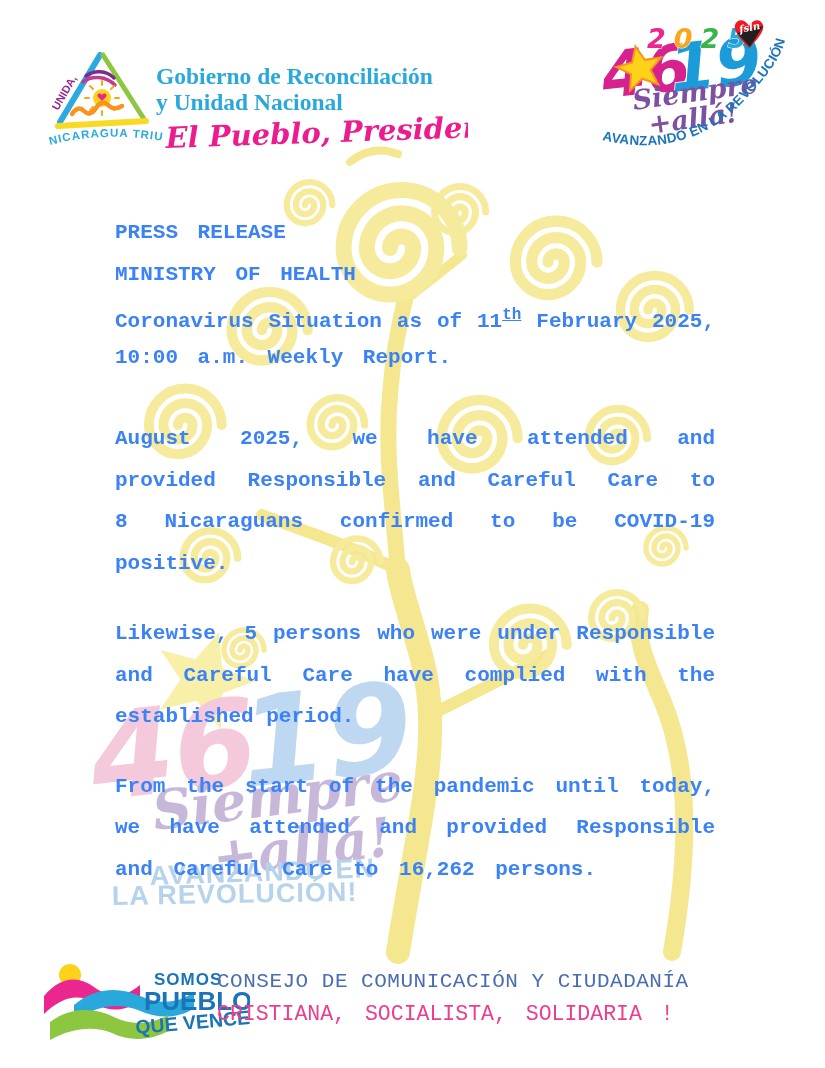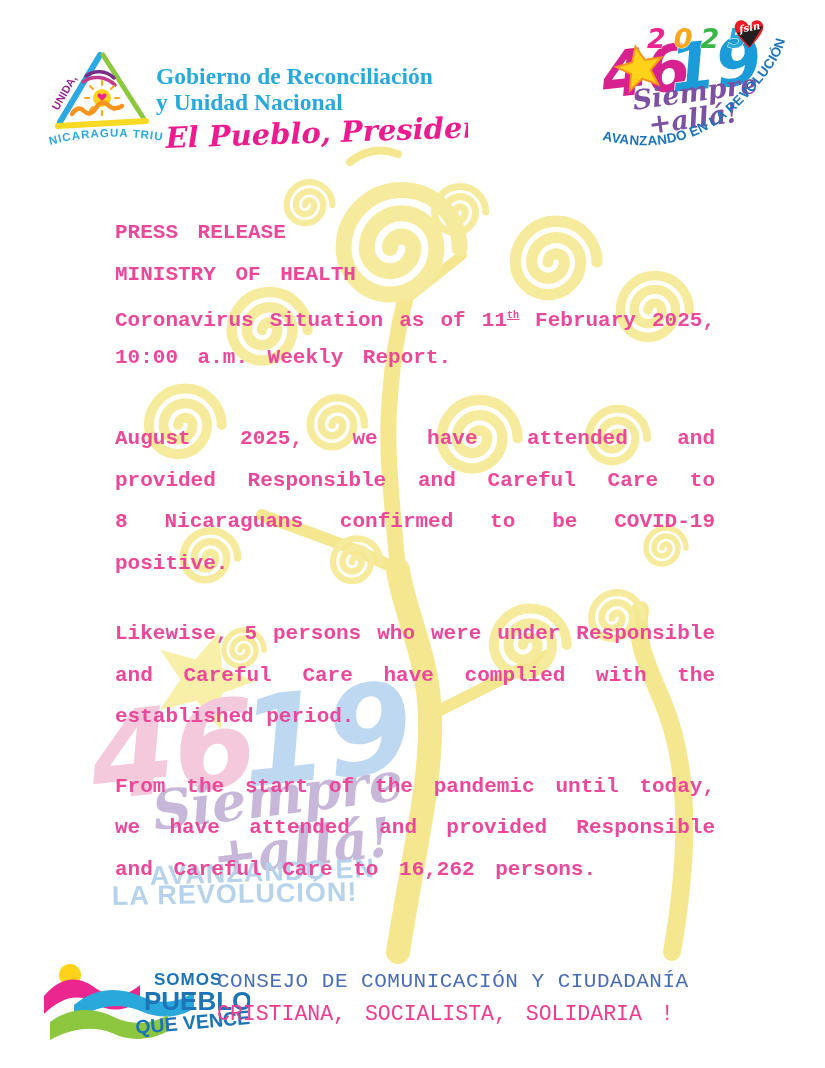--- a/index.html
+++ b/index.html
@@ -4,26 +4,26 @@
 <style>
   html,body{margin:0;padding:0;background:#fff;}
   .page{position:relative;width:825px;height:1068px;background:#ffffff;overflow:hidden;
         font-family:"Liberation Sans",sans-serif;}
   svg{display:block;}
   .abs{position:absolute;}
 
   
   .textcol{position:absolute;left:115px;top:212px;width:600px;z-index:3;
            font-family:"Liberation Mono","DejaVu Sans Mono",monospace;
-           font-weight:700;font-size:21px;color:#ec4899;}
+           font-weight:700;font-size:21px;color:#3b82f6;}
   .line{height:41.5px;line-height:41.5px;white-space:nowrap;}
   .just{white-space:normal;text-align:justify;text-align-last:justify;}
   .spaced{word-spacing:7px;}
   .spaced2{word-spacing:8px;}
-  .sup{font-size:10px;vertical-align:8px;letter-spacing:0;text-decoration:underline;}
+  .sup{font-size:16px;vertical-align:8px;letter-spacing:0;text-decoration:underline;}
   .p-gap1{margin-top:40px;}
   .p-gap2{margin-top:29px;}
   .p-gap3{margin-top:28px;}
 
   
   .consejo{position:absolute;left:217px;top:966px;z-index:3;
            font-family:"Liberation Mono","DejaVu Sans Mono",monospace;font-weight:400;}
   .consejo-l1{font-size:21px;line-height:32px;color:#4a6cb3;letter-spacing:.5px;}
   .consejo-l2{font-size:21.5px;line-height:32px;color:#ee3d8f;word-spacing:6px;}
 

